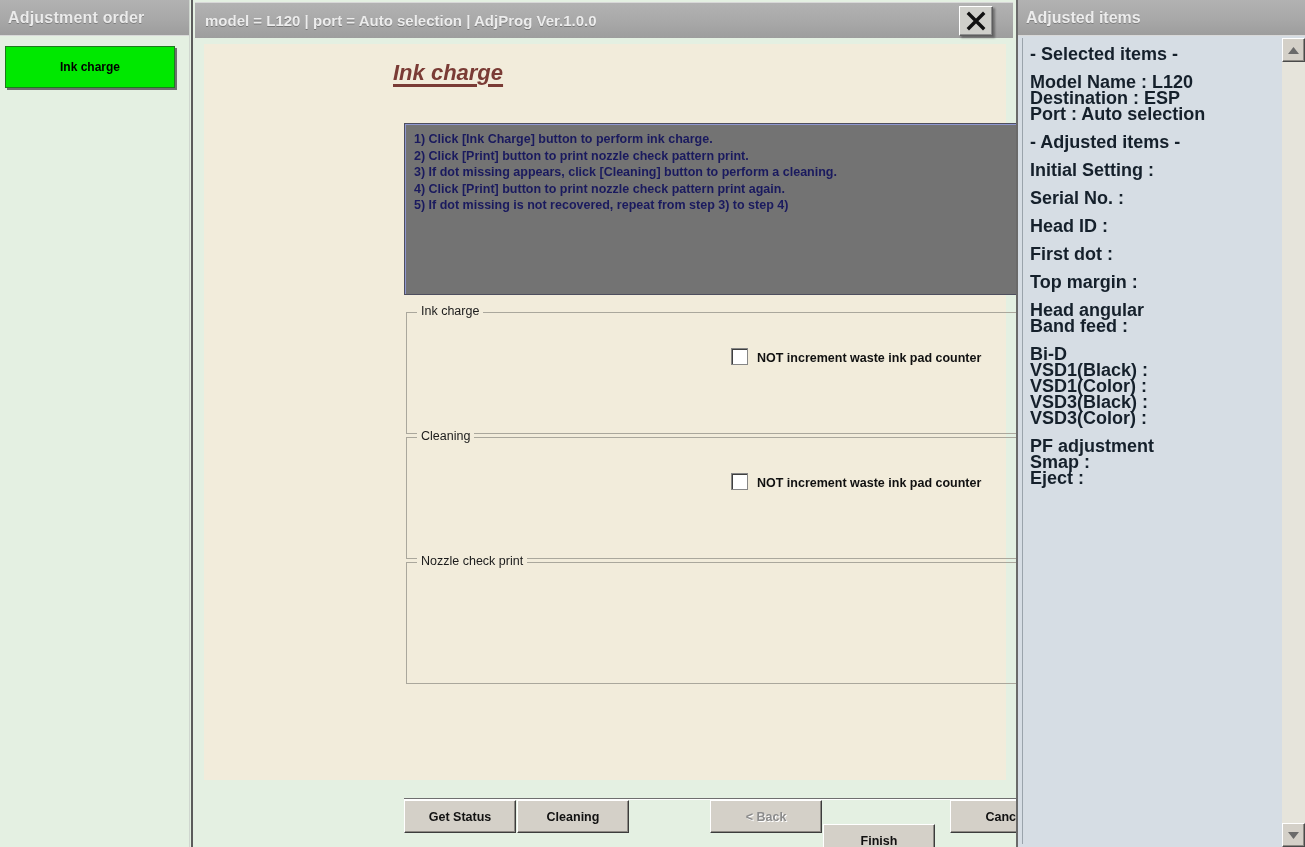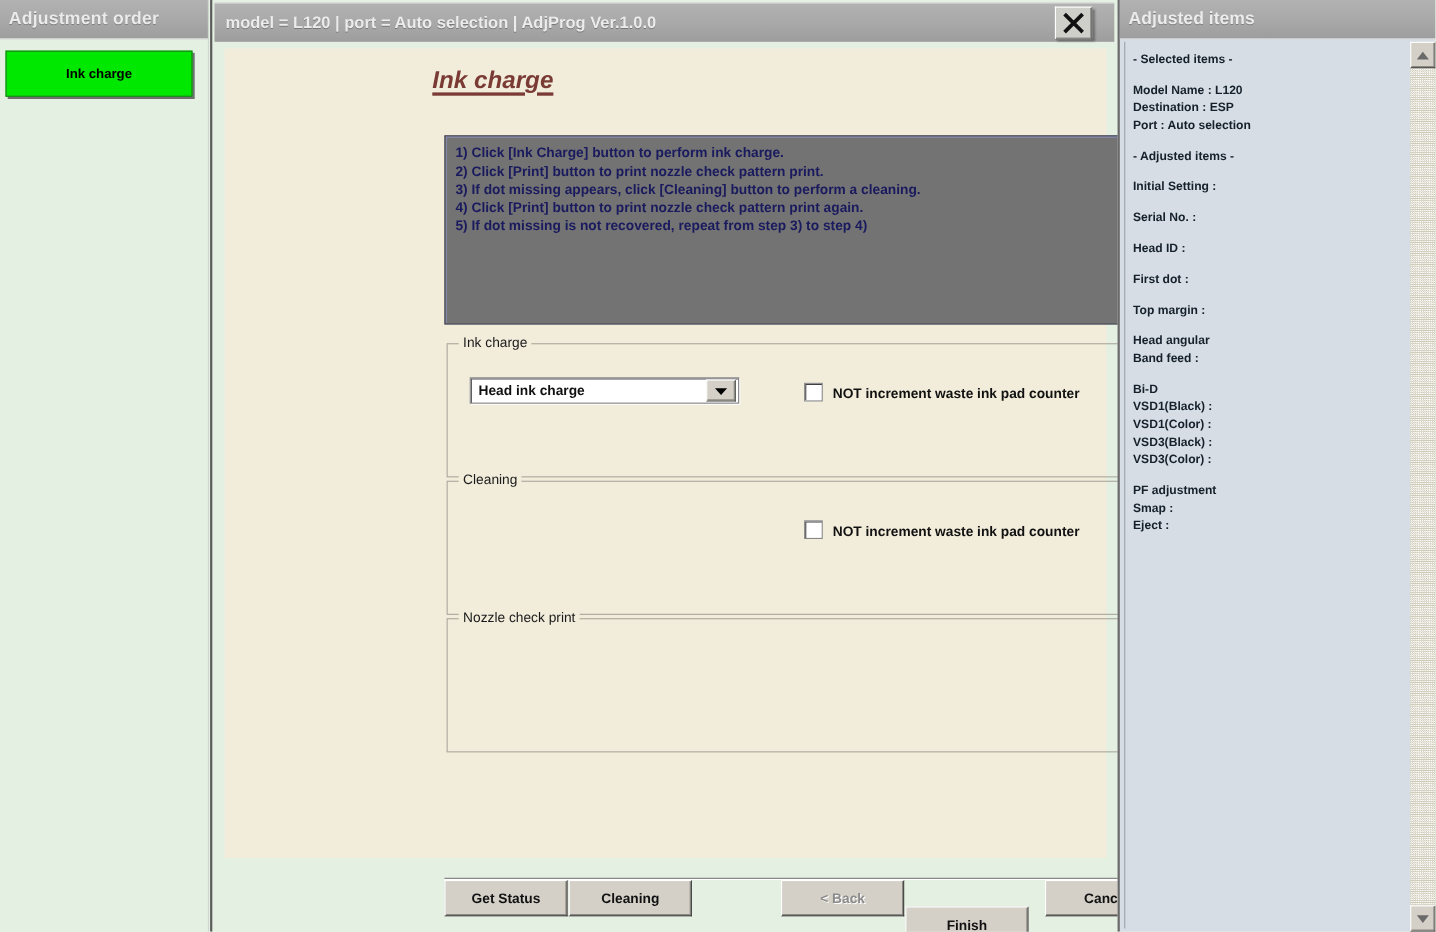--- a/index.html
+++ b/index.html
@@ -233,21 +233,21 @@
   }
   #right-body {
     position: absolute; left: 4px; top: 38px;
     width: 262px; height: 806px;
     background: #d6dde4;
     border-left: 1px solid #9aa3ab;
     padding: 8px 0 0 7px;
     overflow: hidden;
   }
   .ritem {
-    font-size: 11px; font-weight: bold; color: #15202b;
+    font-size: 18px; font-weight: bold; color: #15202b;
     line-height: 16px;
     white-space: pre-line;
   }
   .rgap { height: 12px; }
   #right-scroll {
     position: absolute; right: 0; top: 38px;
     width: 23px; height: 809px;
     background: repeating-conic-gradient(#ffffff 0% 25%, #cdc9b6 0% 50%) 50%/2px 2px;
   }
   #right-scroll .sbtn { width: 23px; height: 24px; }
@@ -295,28 +295,20 @@
           <svg width="17" height="12" viewBox="0 0 17 12" aria-hidden="true">
             <polygon points="8.5,10 16,2 1,2" fill="#6a6a6a"></polygon>
           </svg>
         </div>
       </div>
     </div>
 
     <fieldset id="grp-ink" class="group">
       <div class="glabel">Ink charge</div>
     </fieldset>
-    <div class="combo" style="left:234px; top:343px;">
-      <span class="cval">Head ink charge</span>
-      <span class="carrow">
-        <svg width="13" height="9" viewBox="0 0 13 9" aria-hidden="true">
-            <polygon points="1,2 12,2 6.5,8" fill="#000"></polygon>
-          </svg>
-      </span>
-    </div>
     <div class="chkwrap" style="left:514px; top:348px;">
       <span class="chkbox"></span>
       <span class="chklabel">NOT increment waste ink pad counter</span>
     </div>
     <div id="btn-ink-charge" class="btn">Ink Charge</div>
 
     <fieldset id="grp-clean" class="group">
       <div class="glabel">Cleaning</div>
     </fieldset>
     <div class="chkwrap" style="left:514px; top:473px;">

